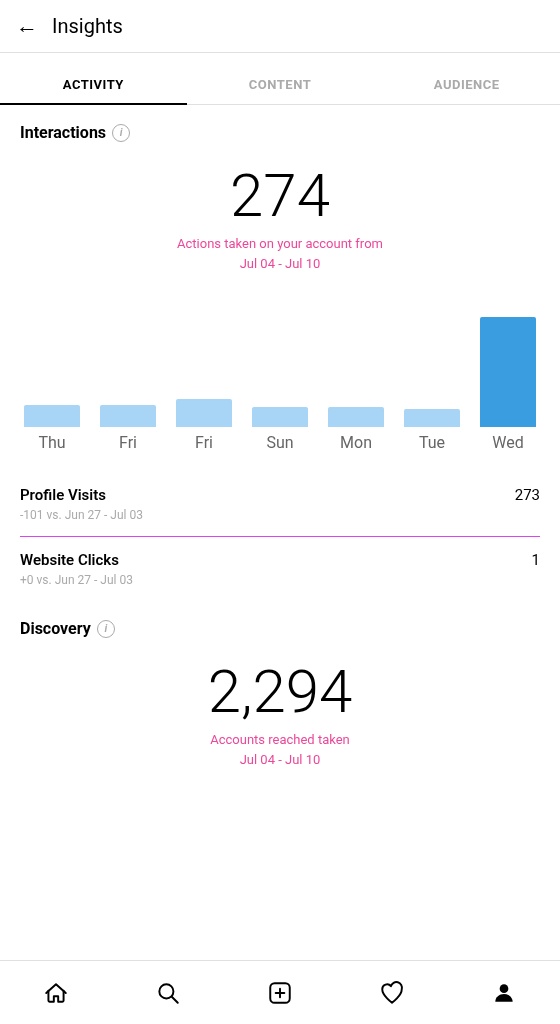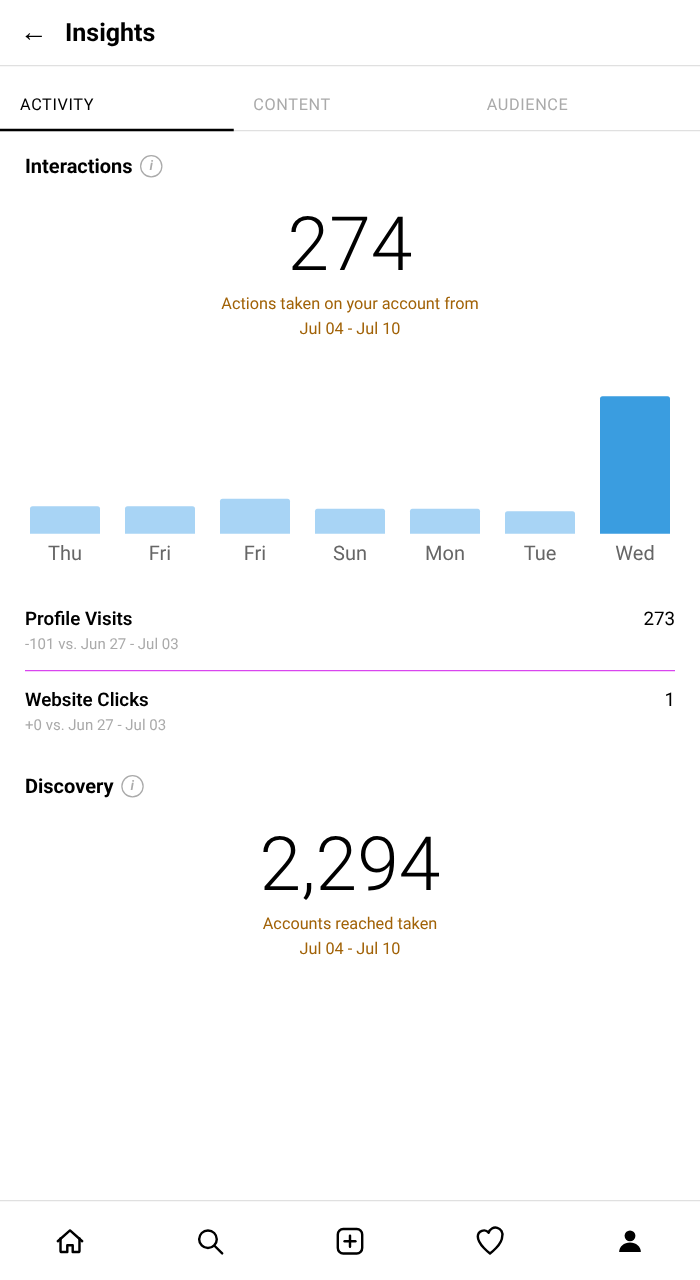--- a/index.html
+++ b/index.html
@@ -25,35 +25,36 @@
       font-size: 22px;
       margin-right: 14px;
       cursor: pointer;
       color: #000;
       background: none;
       border: none;
       line-height: 1;
     }
     .header-title {
       font-size: 20px;
-      font-weight: 700;
+      font-weight: 400;
       color: #000;
     }
 
     
     .tabs {
       display: flex;
       border-bottom: 1px solid #e0e0e0;
       margin-top: 10px;
     }
     .tab {
       flex: 1;
+      text-align: center;
       padding: 14px 16px 12px;
       font-size: 13px;
-      font-weight: 400;
+      font-weight: 700;
       color: #aaa;
       cursor: pointer;
       letter-spacing: 0.5px;
       position: relative;
     }
     .tab.active {
       color: #000;
     }
     .tab.active::after {
       content: '';
@@ -99,21 +100,21 @@
       margin-top: 24px;
     }
     .big-number .number {
       font-size: 60px;
       font-weight: 300;
       color: #000;
       line-height: 1;
     }
     .big-number .subtitle {
       font-size: 13px;
-      color: #a16207;
+      color: #ec4899;
       margin-top: 8px;
       line-height: 1.5;
     }
 
     
     .chart-container {
       margin: 24px 10px 0;
     }
     .bars-area {
       display: flex;

